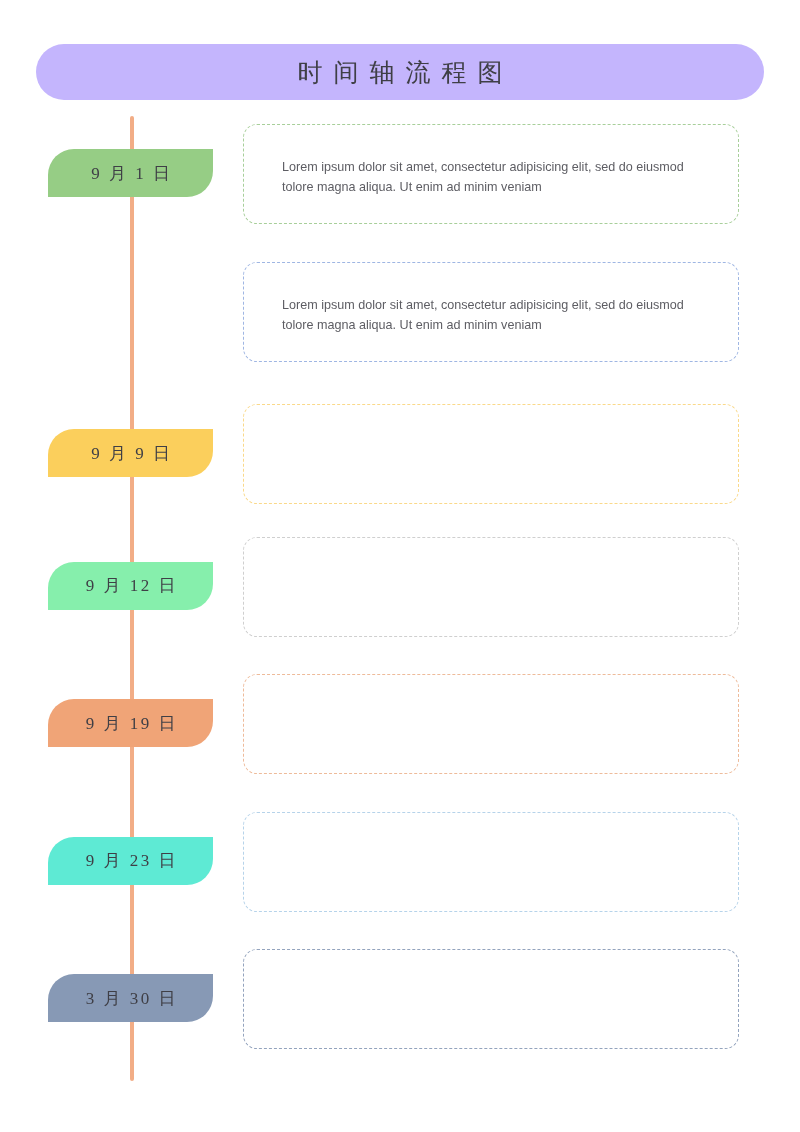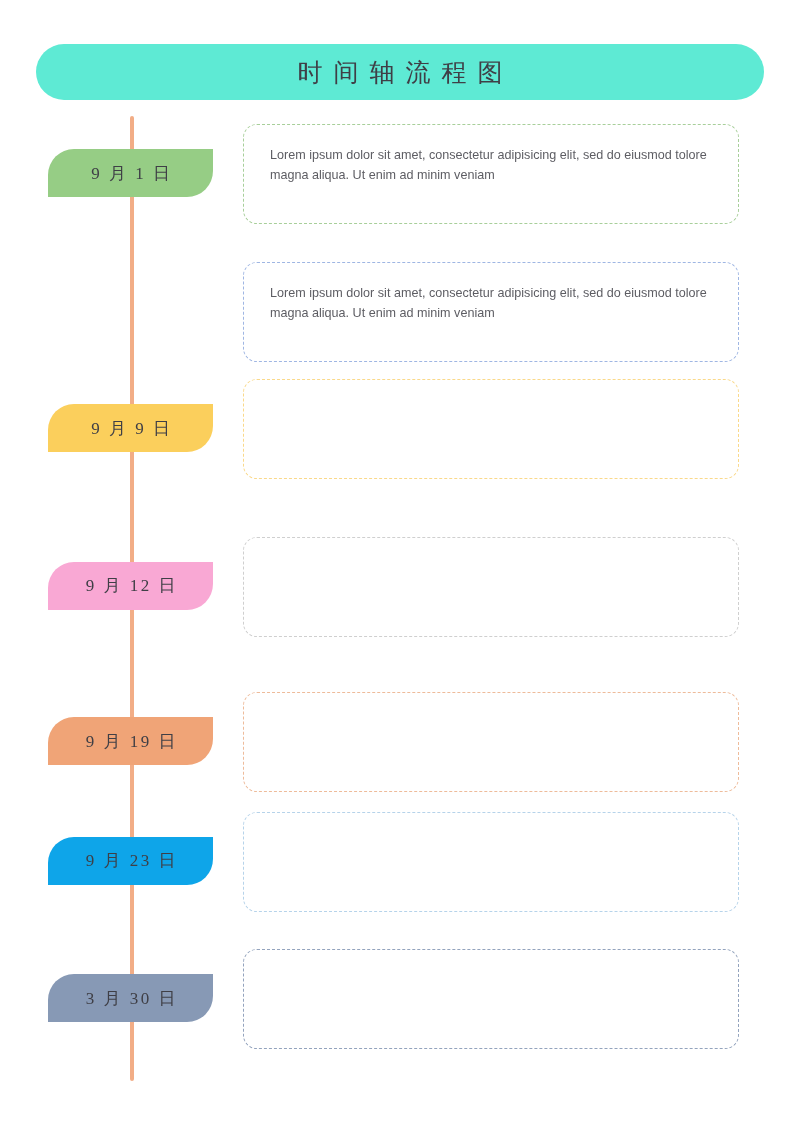--- a/index.html
+++ b/index.html
@@ -22,21 +22,21 @@
     background: #ffffff;
   }
 
   
   .title-banner {
     position: absolute;
     left: 36px;
     top: 44px;
     width: 728px;
     height: 56px;
-    background: #5eead4;
+    background: #c4b5fd;
     border-radius: 28px;
     display: flex;
     align-items: center;
     justify-content: center;
     box-sizing: border-box;
   }
   .title-text {
     font-family: "Liberation Serif", "DejaVu Serif", serif;
     font-size: 25px;
     color: #3f3f46;
@@ -106,21 +106,21 @@
     border-radius: 14px;
     background: #ffffff;
     box-sizing: border-box;
     padding: 16px 22px 10px 22px;
   }
   .content-text {
     font-family: "Liberation Sans", sans-serif;
     font-size: 12.6px;
     line-height: 1.62;
     color: #5d5d63;
-    margin: 4px;
+    margin: 16px;
     white-space: pre-wrap;
   }
 </style>
 </head>
 <body>
 
 <div id="page">
 
   <div class="title-banner">
     <span class="title-text">时间轴流程图</span>
@@ -135,46 +135,46 @@
         </div>
         <div class="content-box" style="border-color: rgb(168, 207, 154);">
           <p class="content-text">Lorem ipsum dolor sit amet, consectetur adipisicing elit, sed do eiusmod tolore magna aliqua. Ut enim ad minim veniam</p>
         </div>
       </div>
       <div class="timeline-row" style="top: 258.5px;">
         <div class="content-box" style="border-color: rgb(159, 182, 227);">
           <p class="content-text">Lorem ipsum dolor sit amet, consectetur adipisicing elit, sed do eiusmod tolore magna aliqua. Ut enim ad minim veniam</p>
         </div>
       </div>
-      <div class="timeline-row" style="top: 376px; text-align: center;">
+      <div class="timeline-row" style="top: 401px; text-align: center;">
         <div class="date-chip" style="background: rgb(251, 207, 92);">
           <span class="date-label">9 月 9 日</span>
         </div>
         <div class="content-box" style="border-color: rgb(250, 217, 138);">
           <p class="content-text"></p>
         </div>
       </div>
       <div class="timeline-row" style="top: 533.5px;">
-        <div class="date-chip" style="background: #f9a8d4;">
+        <div class="date-chip" style="background: #86efac;">
           <span class="date-label">9 月 12 日</span>
         </div>
         <div class="content-box" style="border-color: rgb(207, 207, 207);">
           <p class="content-text"></p>
         </div>
       </div>
-      <div class="timeline-row" style="top: 689px;">
+      <div class="timeline-row" style="top: 671px;">
         <div class="date-chip" style="background: rgb(240, 164, 119);">
           <span class="date-label">9 月 19 日</span>
         </div>
         <div class="content-box" style="border-color: rgb(238, 187, 154);">
           <p class="content-text"></p>
         </div>
       </div>
       <div class="timeline-row" style="top: 808.5px;">
-        <div class="date-chip" style="background: #0ea5e9;">
+        <div class="date-chip" style="background: #5eead4;">
           <span class="date-label">9 月 23 日</span>
         </div>
         <div class="content-box" style="border-color: rgb(182, 211, 234);">
           <p class="content-text"></p>
         </div>
       </div>
       <div class="timeline-row" style="top: 946px;">
         <div class="date-chip" style="background: rgb(135, 153, 181);">
           <span class="date-label">3 月 30 日</span>
         </div>

